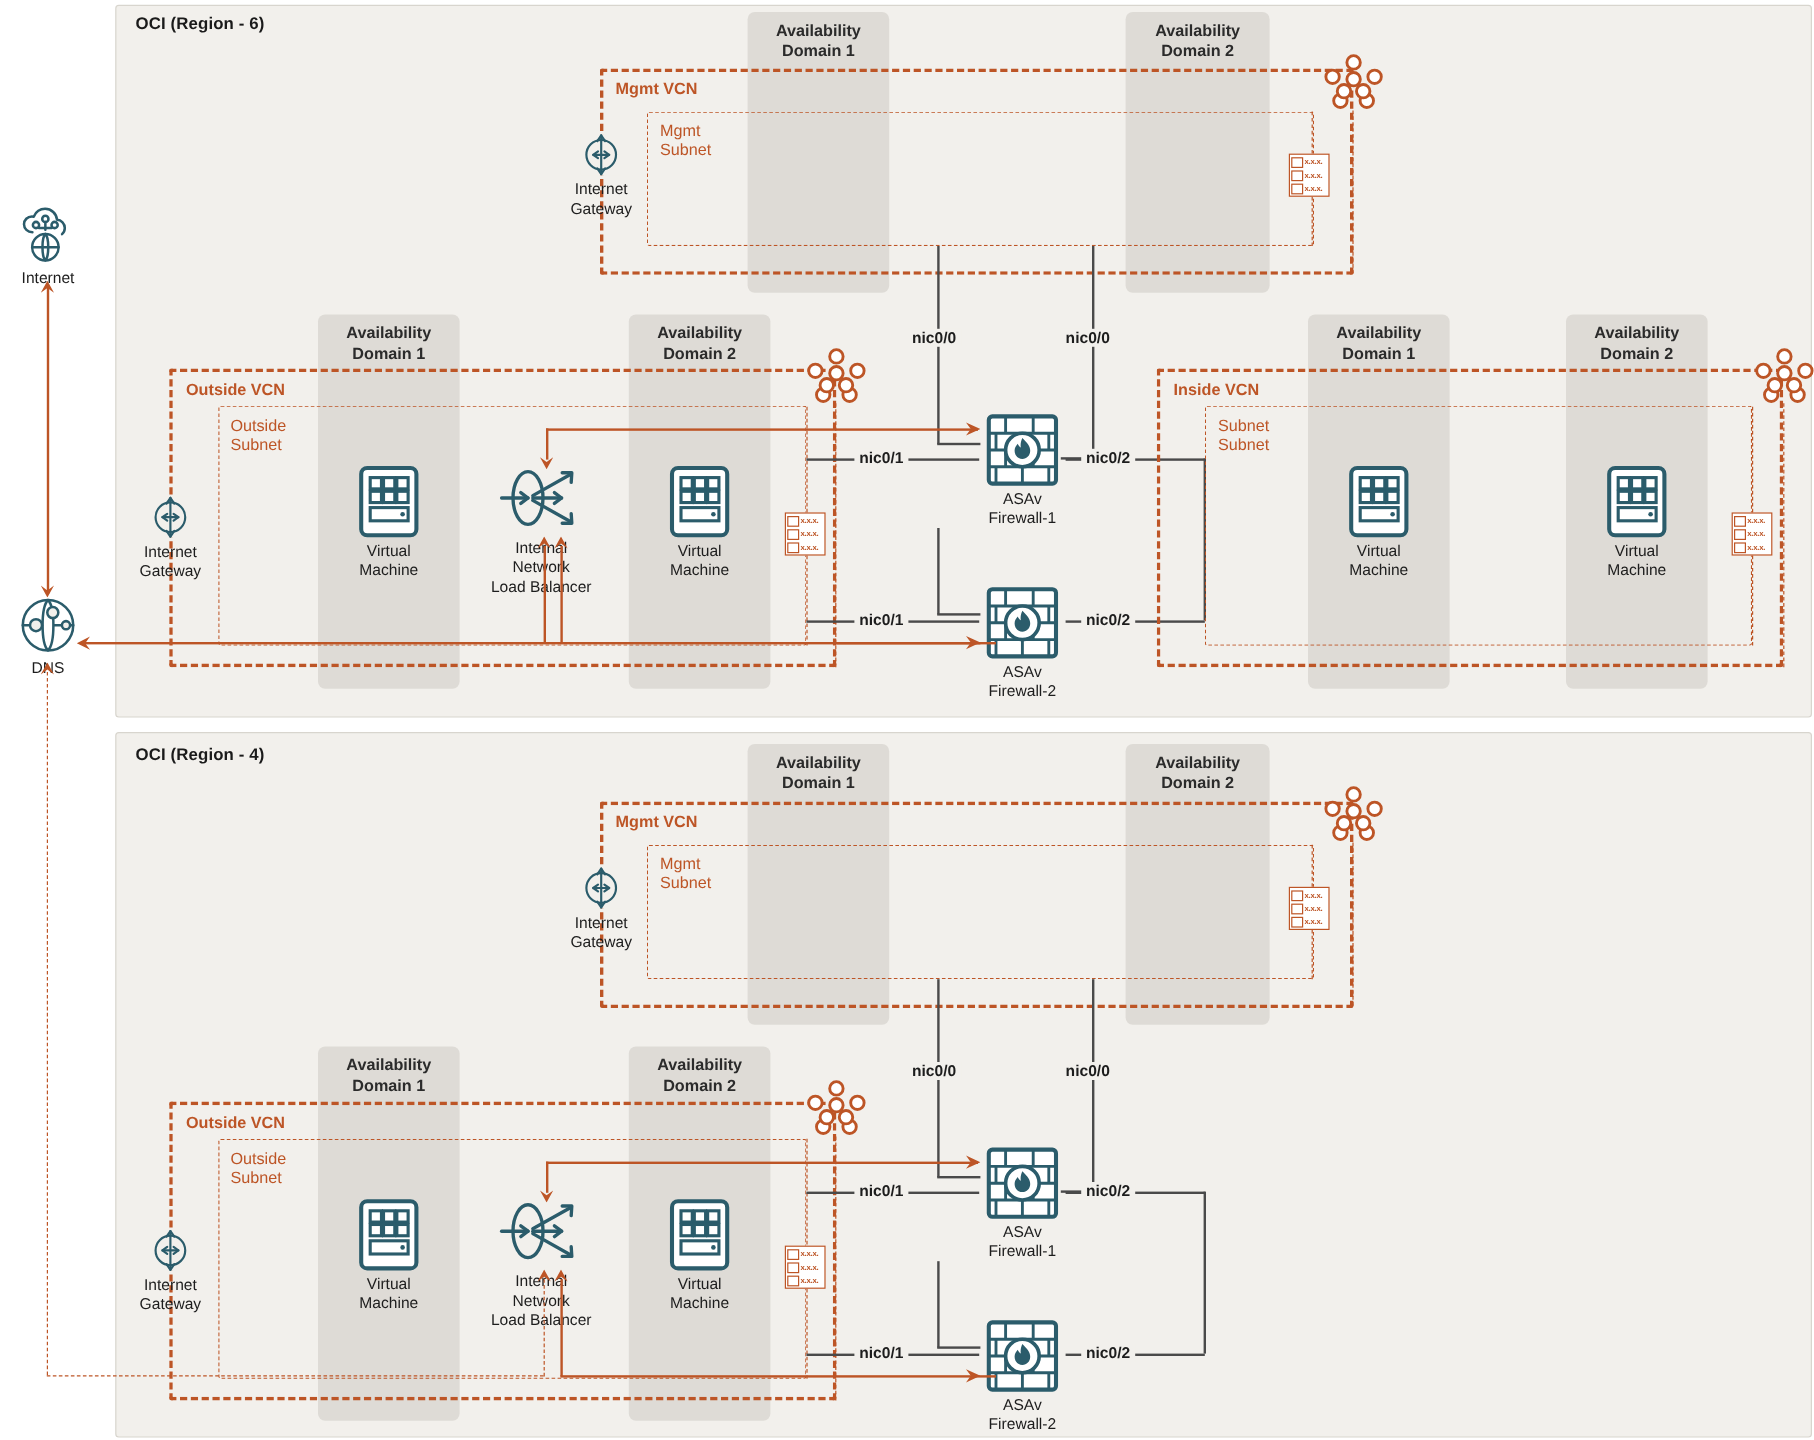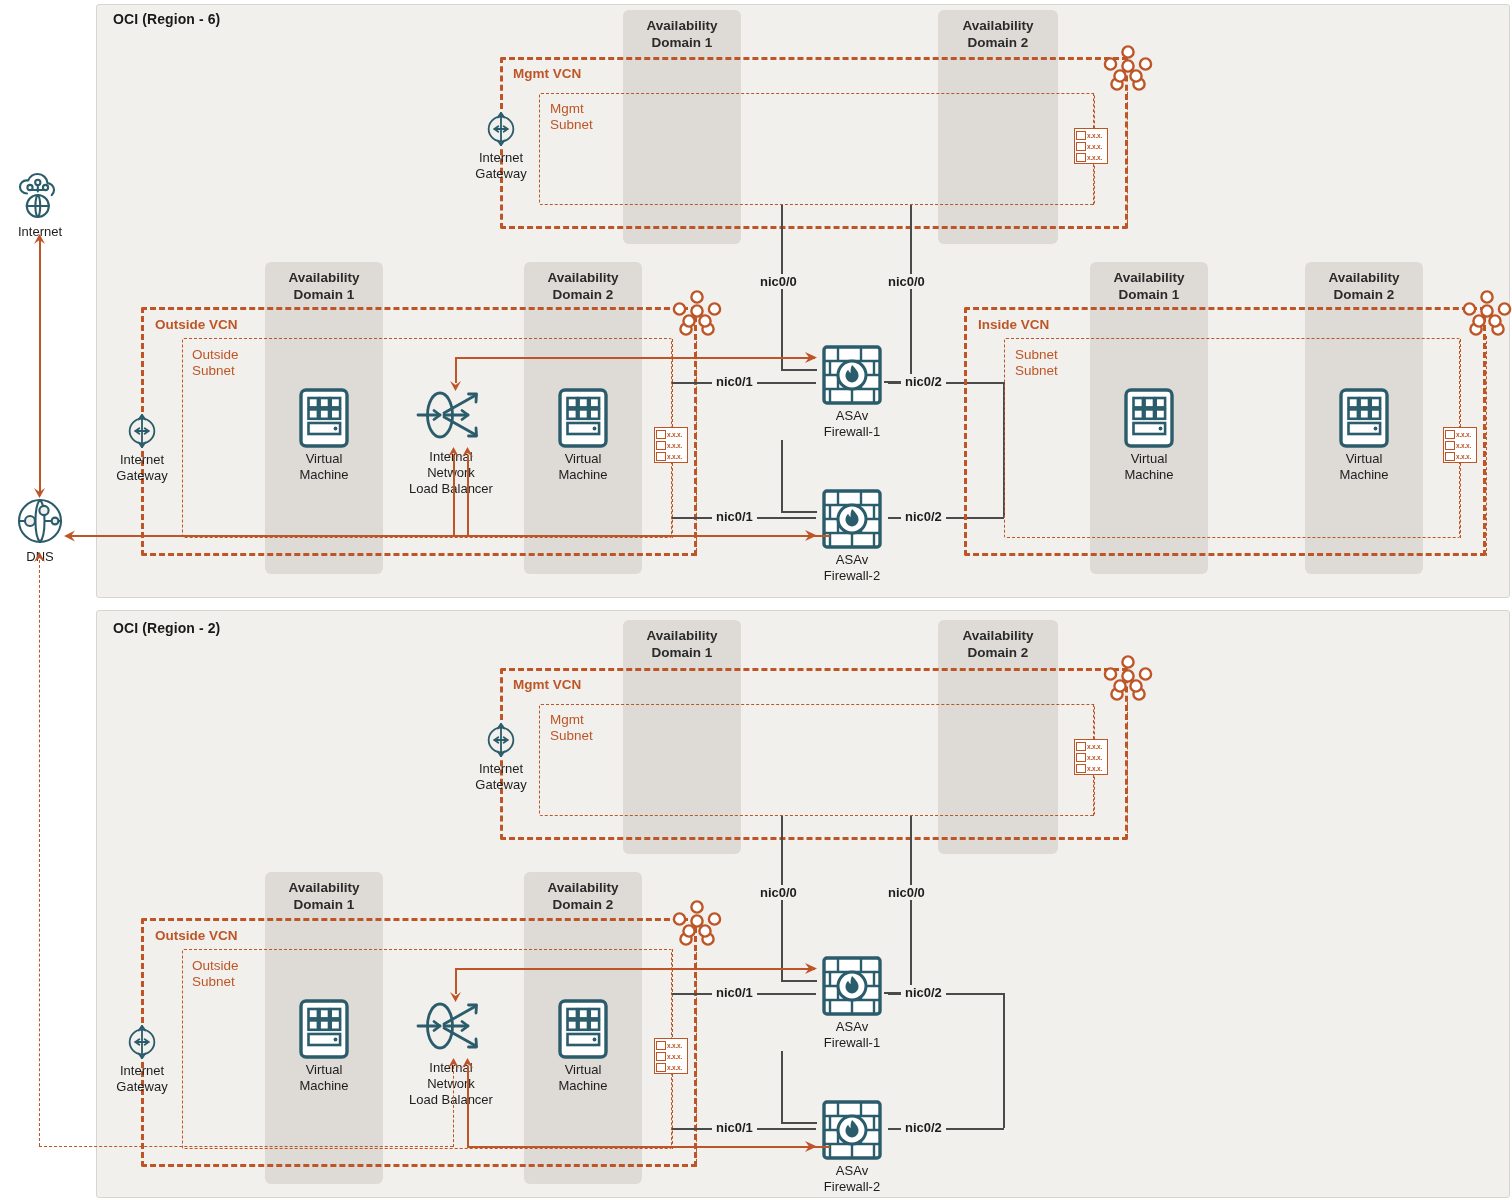--- a/index.html
+++ b/index.html
@@ -387,21 +387,21 @@
       </div>
     <div class="row">
         <span class="bx"></span>
         <span class="tx">x.x.x.</span>
       </div>
   </div>
   <div class="dedge v" style="left:1460px;top:339px;height:88px;"></div>
   <div class="dedge v" style="left:1460px;top:463px;height:75px;"></div>
 
   <div class="region" style="left:96px;top:610px;width:1412px;height:586px;"></div>
-  <div class="region-title" style="left:113px;top:620px;">OCI (Region - 2)</div>
+  <div class="region-title" style="left:113px;top:620px;">OCI (Region - 4)</div>
 
   <div class="adcol" style="left:623px;top:620px;width:118px;height:234px;">
     <div class="adlabel"><span>Availability</span><br><span>Domain 1</span></div>
   </div>
   <div class="adcol" style="left:938px;top:620px;width:120px;height:234px;">
     <div class="adlabel"><span>Availability</span><br><span>Domain 2</span></div>
   </div>
 
   <div class="vcn" style="left:500px;top:668px;height:172px;width:628px;"></div>
   <div class="vcn-label" style="left:513px;top:677px;">Mgmt VCN</div>

